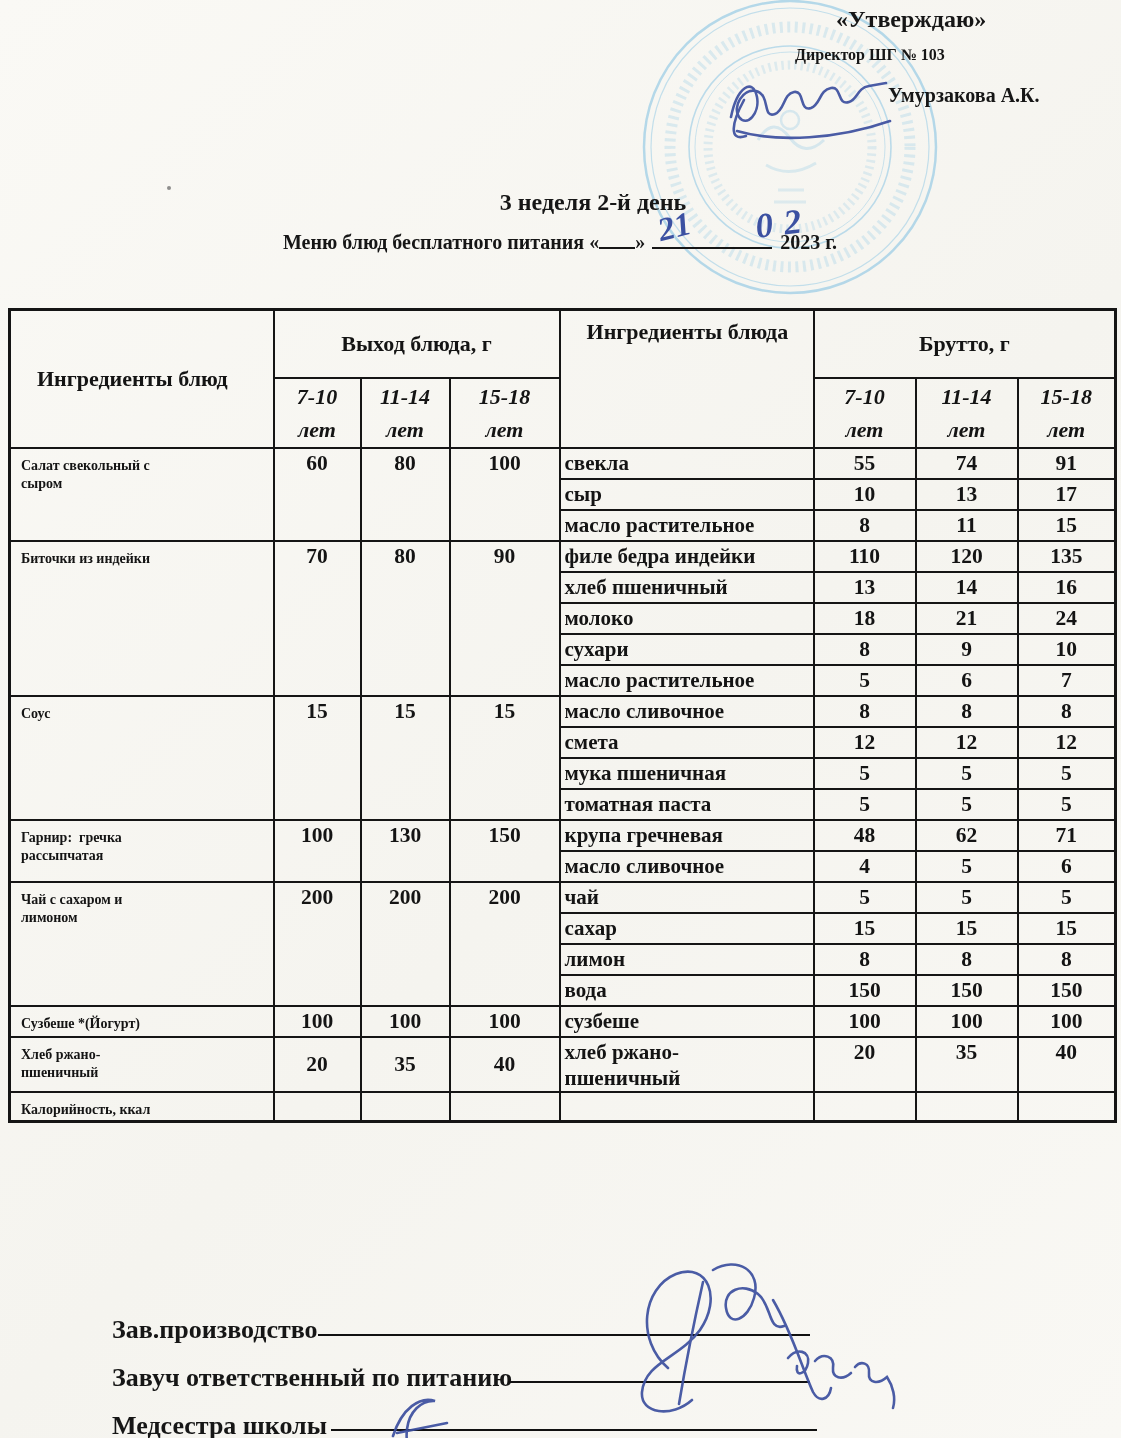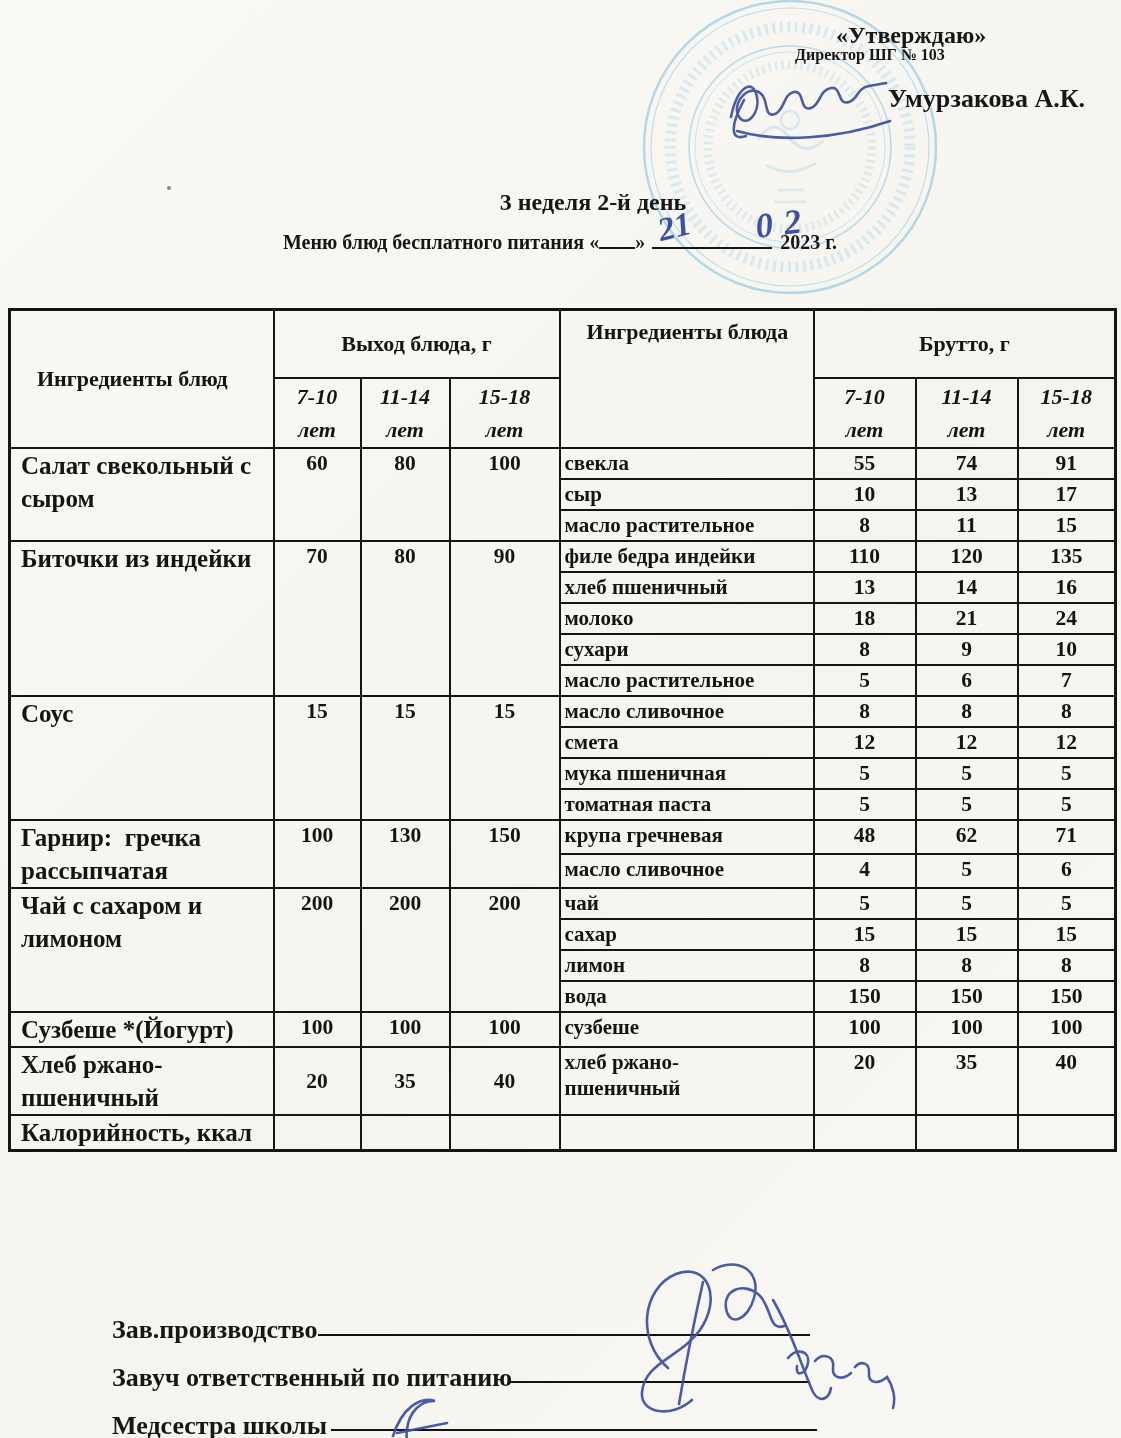--- a/index.html
+++ b/index.html
@@ -2,23 +2,23 @@
 <html><head>
 <meta charset="utf-8">
 <style>
   html,body{margin:0;padding:0;background:#e8e8e8;}
   .page{
     position:relative;width:1121px;height:1438px;margin:0 auto;overflow:hidden;
     background:linear-gradient(135deg,#faf9f5 0%,#f5f4ef 55%,#f9f8f4 100%);
     font-family:"Liberation Serif","DejaVu Serif",serif;color:#161616;
   }
   
-  .approve{position:absolute;left:836px;top:22px;font-size:24px;font-weight:bold;}
+  .approve{position:absolute;left:836px;top:6px;font-size:24px;font-weight:bold;}
   .director{position:absolute;left:795px;top:46px;font-size:16px;font-weight:bold;}
-  .director-name{position:absolute;left:888px;top:84px;font-size:26px;font-weight:bold;}
+  .director-name{position:absolute;left:888px;top:84px;font-size:20px;font-weight:bold;}
   
   .week-title{position:absolute;left:283px;top:189px;width:620px;text-align:center;font-size:24px;font-weight:bold;}
   .menu-line{position:absolute;left:283px;top:227px;font-size:20px;font-weight:bold;white-space:nowrap;}
   .blank{display:inline-block;border-bottom:2.5px solid #161616;}
   .day-blank{width:36px;height:20px;}
   .month-blank{width:120px;height:20px;margin-left:7px;margin-right:8px;}
   .hw{position:absolute;color:#3c51a2;font-style:italic;font-weight:bold;transform-origin:left bottom;z-index:4;}
   .hw-day{left:663px;top:212px;font-size:33px;transform:rotate(-14deg);}
   .hw-month{left:758px;top:207px;font-size:35px;letter-spacing:11px;transform:rotate(-7deg);}
   
@@ -30,21 +30,21 @@
     position:absolute;left:8px;top:308px;width:1106px;z-index:1;
     border-collapse:collapse;table-layout:fixed;border:3px solid #151515;
   }
   .menu-table th,.menu-table td{border:2px solid #151515;font-weight:bold;color:#141414;}
   .menu-table th{font-size:22px;}
   .h-name{vertical-align:middle;text-align:left;padding-left:26px;height:64px;}
   .h-span{vertical-align:middle;text-align:center;height:64px;}
   .h-ing{vertical-align:top;text-align:left;padding-left:26px;padding-top:8px;}
   .h-age{height:62px;vertical-align:middle;text-align:center;}
   .age-inner{width:62px;margin:0 auto;line-height:1.5;font-style:italic;}
-  .dish-cell{text-align:left;padding:0 2px 0 10px;white-space:pre-line;font-size:25px;line-height:1.32;vertical-align:top;}
+  .dish-cell{text-align:left;padding:8px 2px 0 10px;white-space:pre-line;font-size:14px;line-height:1.32;vertical-align:top;}
   .ing-cell{text-align:left;padding:1px 2px 0 4px;white-space:pre-line;font-size:21px;height:26px;line-height:26px;vertical-align:top;}
   .num-cell{text-align:center;font-size:21.5px;vertical-align:top;padding-top:1px;line-height:27px;}
   .vmid{vertical-align:middle;}
   
   .f-label{position:absolute;font-size:26px;font-weight:bold;z-index:1;}
   .f-line{position:absolute;border-top:2.5px solid #111;height:0;z-index:1;}
 </style>
 </head>
 <body>
 

